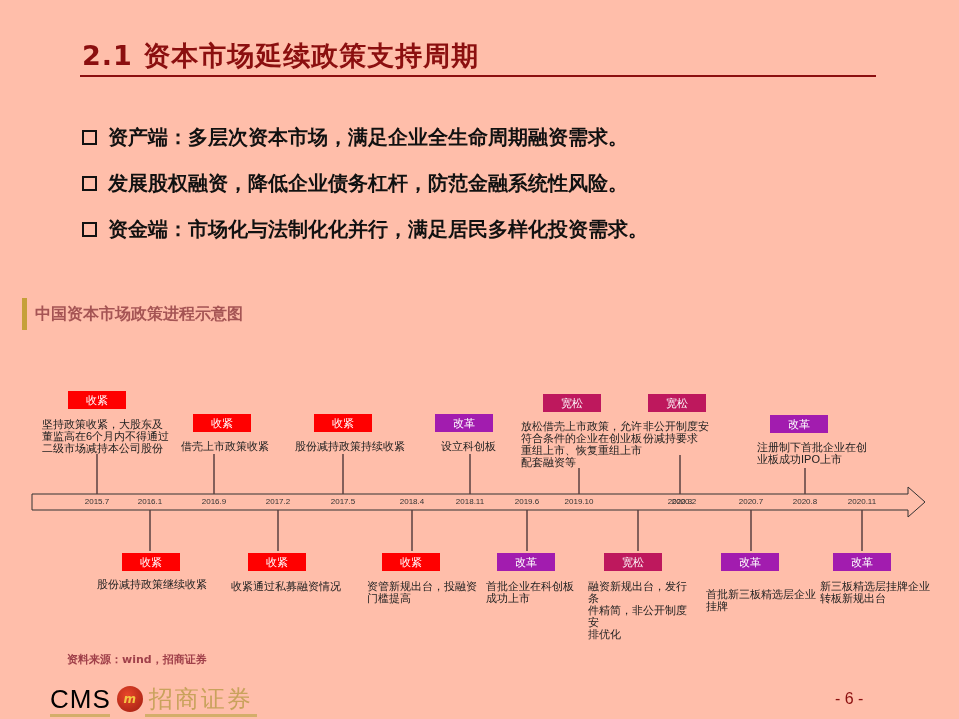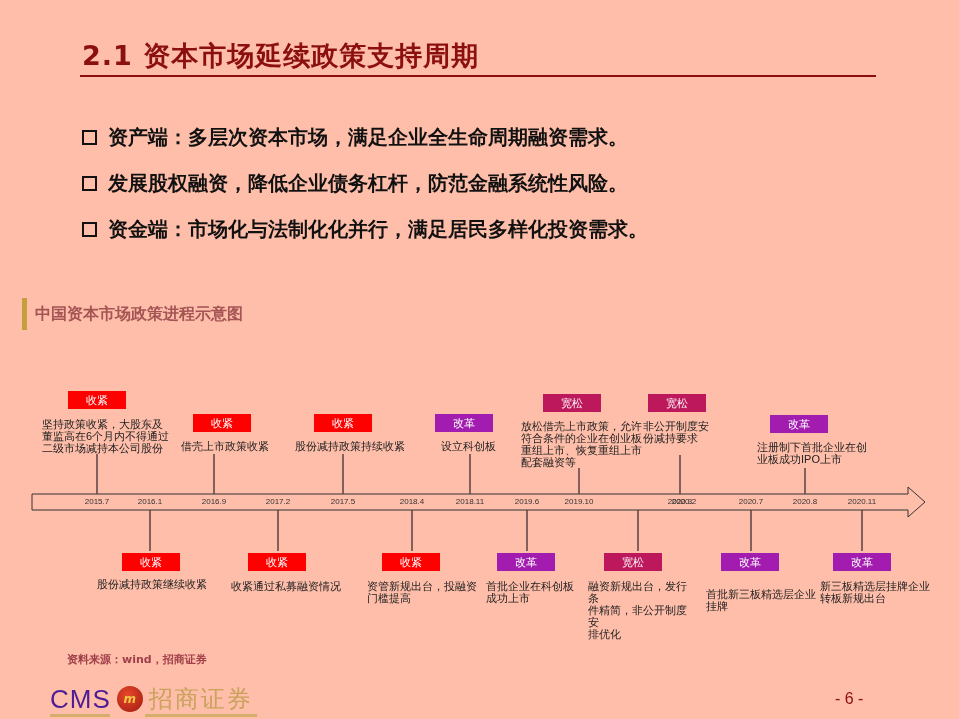--- a/index.html
+++ b/index.html
@@ -24,21 +24,21 @@
   .tag { position: absolute; height: 18px; color: #fff; font-size: 11px; display: flex; align-items: center; justify-content: center; font-family: "Liberation Sans", sans-serif; }
   .tag.red { background: #FF0000; }
   .tag.blue { background: #a21caf; }
   .tag.orange { background: #be185d; }
 
   .desc { position: absolute; font-size: 11px; line-height: 12px; color: #222; font-family: "Liberation Sans", sans-serif; }
 
   .source { position: absolute; left: 67px; top: 652px; font-size: 11px; font-weight: bold; color: #A0404A; white-space: nowrap; }
 
   .logo { position: absolute; left: 50px; top: 684px; height: 30px; display: flex; align-items: center; }
-  .logo .cms { font-size: 26px; color: #4c1d95; font-family: "Liberation Sans", sans-serif; letter-spacing: 1px; }
+  .logo .cms { font-size: 26px; color: #000000; font-family: "Liberation Sans", sans-serif; letter-spacing: 1px; }
   .logo .emblem { width: 26px; height: 26px; border-radius: 50%; background: radial-gradient(circle at 40% 35%, #E8472A, #9E1B10); margin: 0 6px; display: flex; align-items: center; justify-content: center; color: #F4C542; font-size: 12px; font-weight: bold; font-style: italic; }
   .logo .cn { font-size: 24px; color: #C9A25C; font-family: "DejaVu Serif", serif; letter-spacing: 2px; }
   .logo-rule-1 { position: absolute; left: 50px; top: 714px; width: 60px; height: 3px; background: #D4AE6A; }
   .logo-rule-2 { position: absolute; left: 145px; top: 714px; width: 112px; height: 3px; background: #D4AE6A; }
 
   .page-num { position: absolute; left: 835px; top: 690px; font-size: 16px; color: #8B0F0F; font-family: "Liberation Sans", sans-serif; }
 </style>
 </head>
 <body>
 

